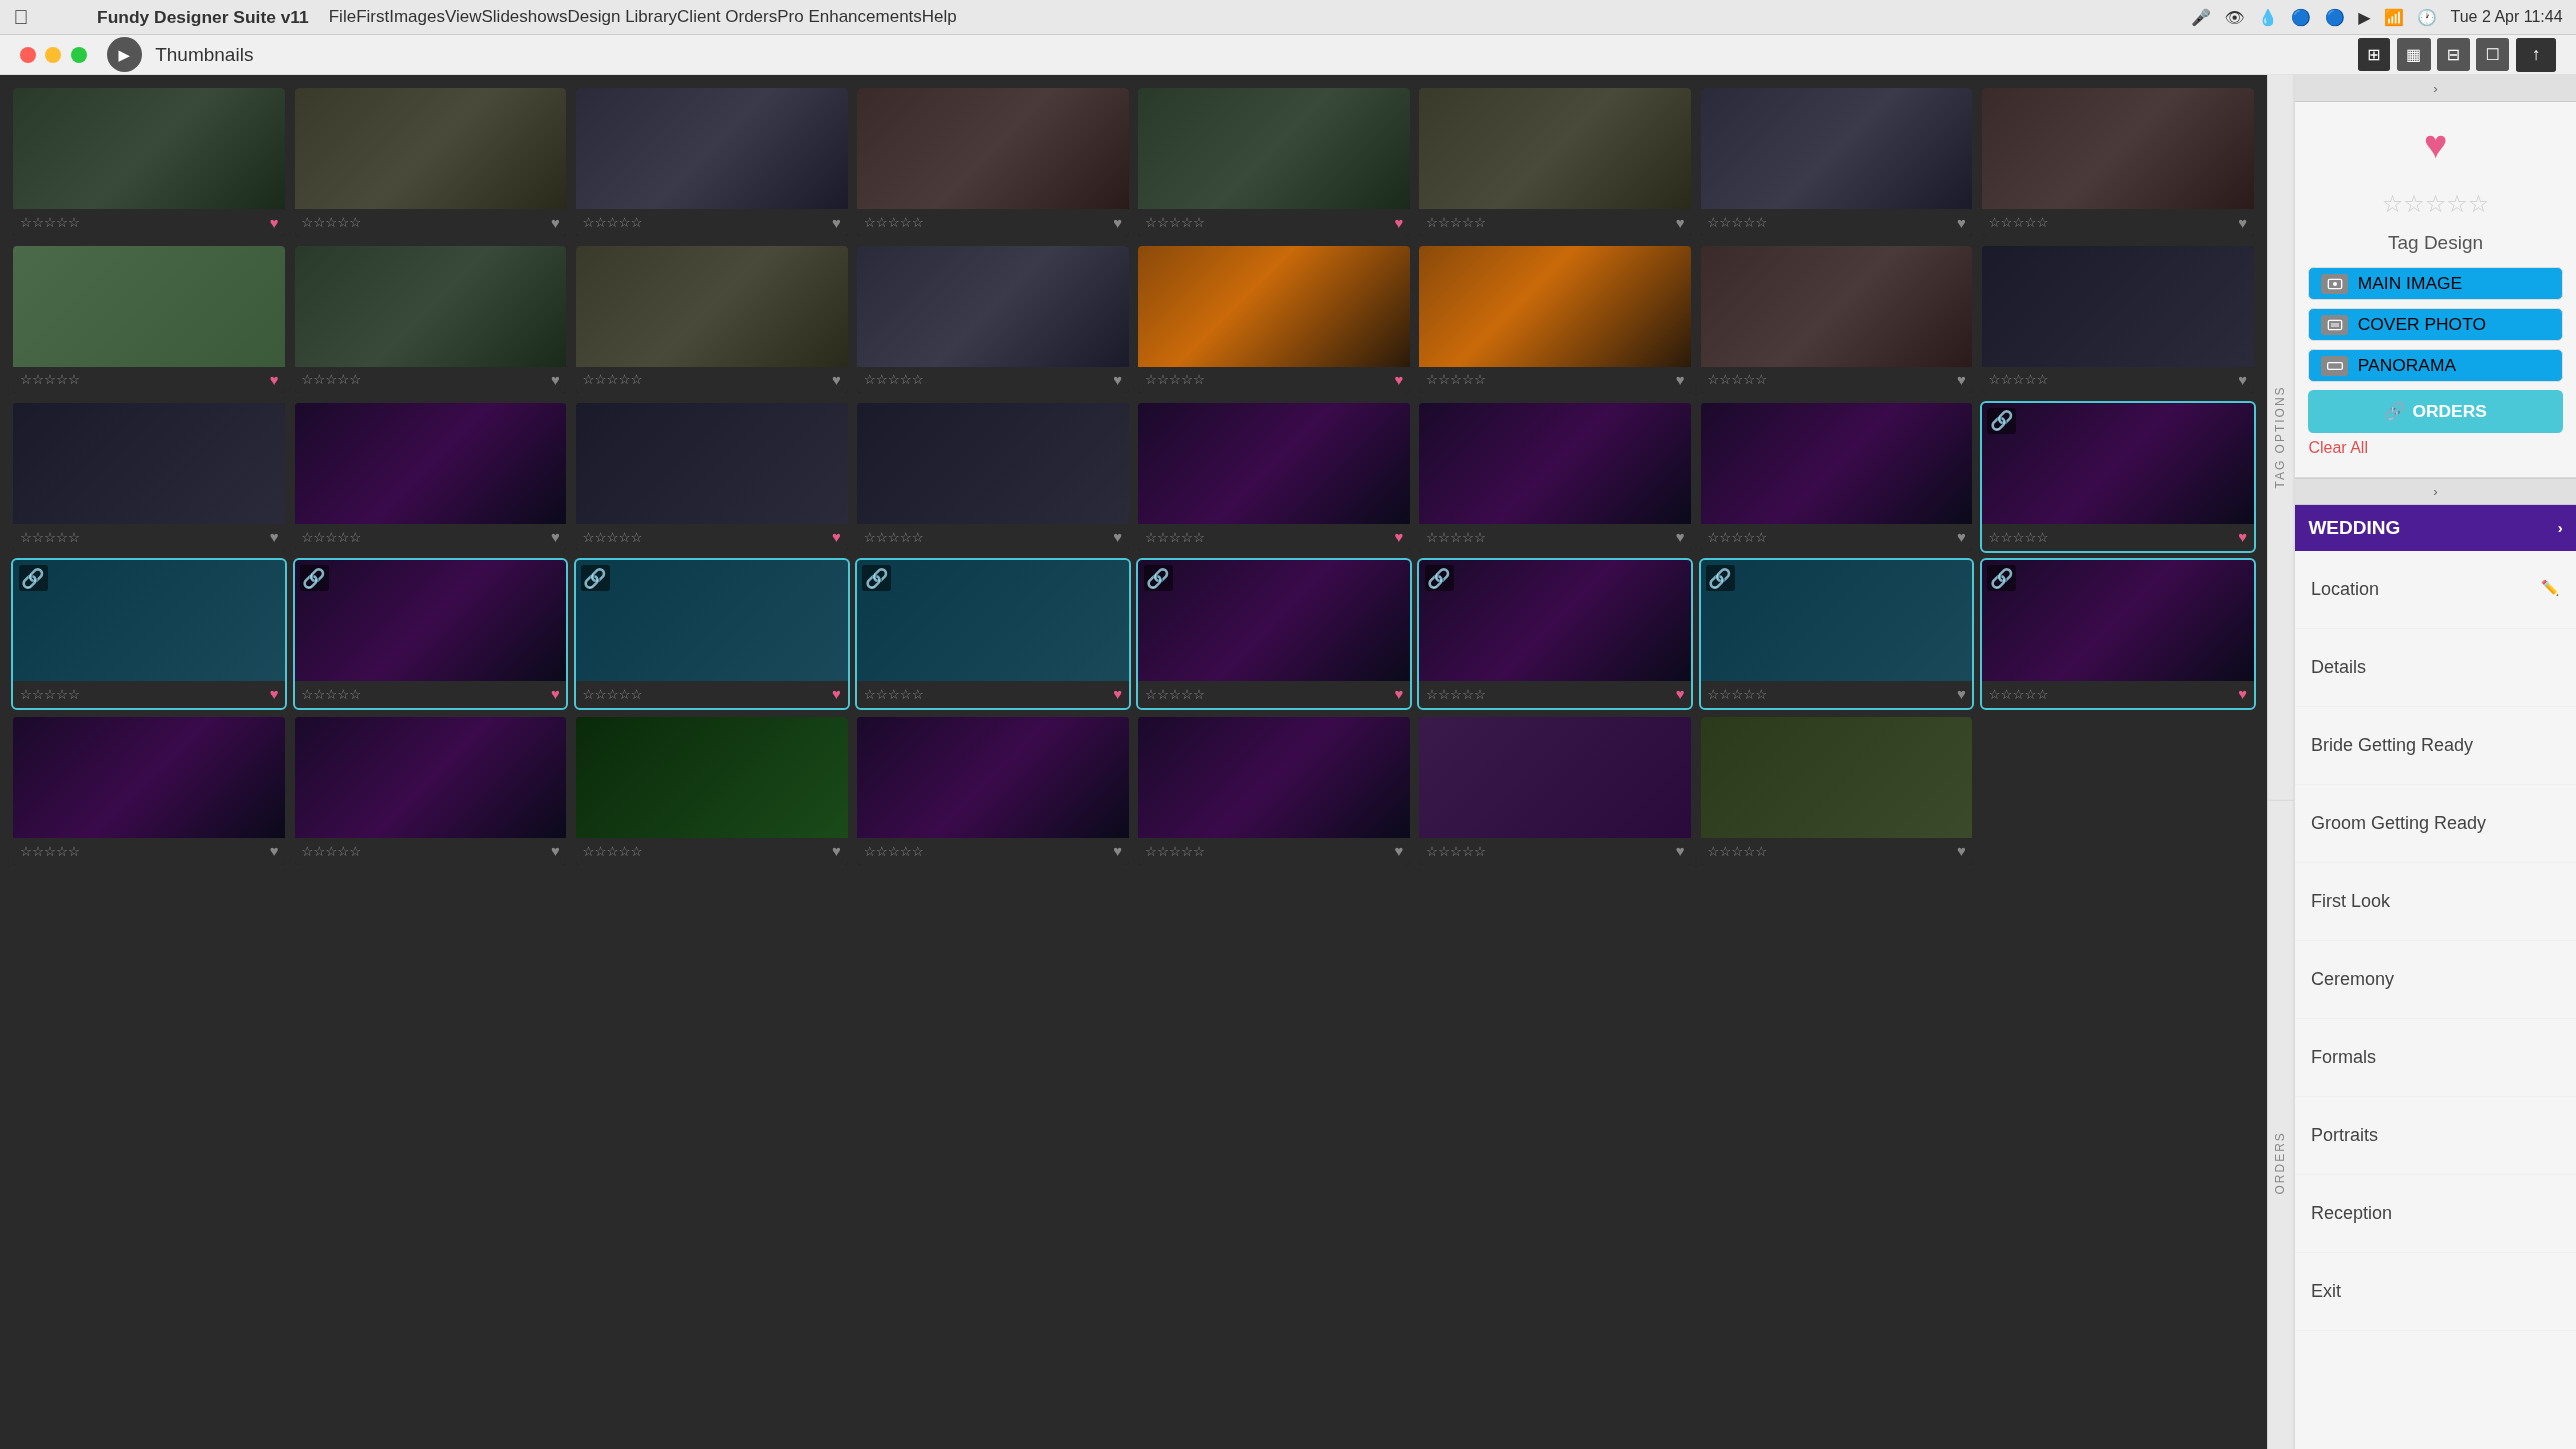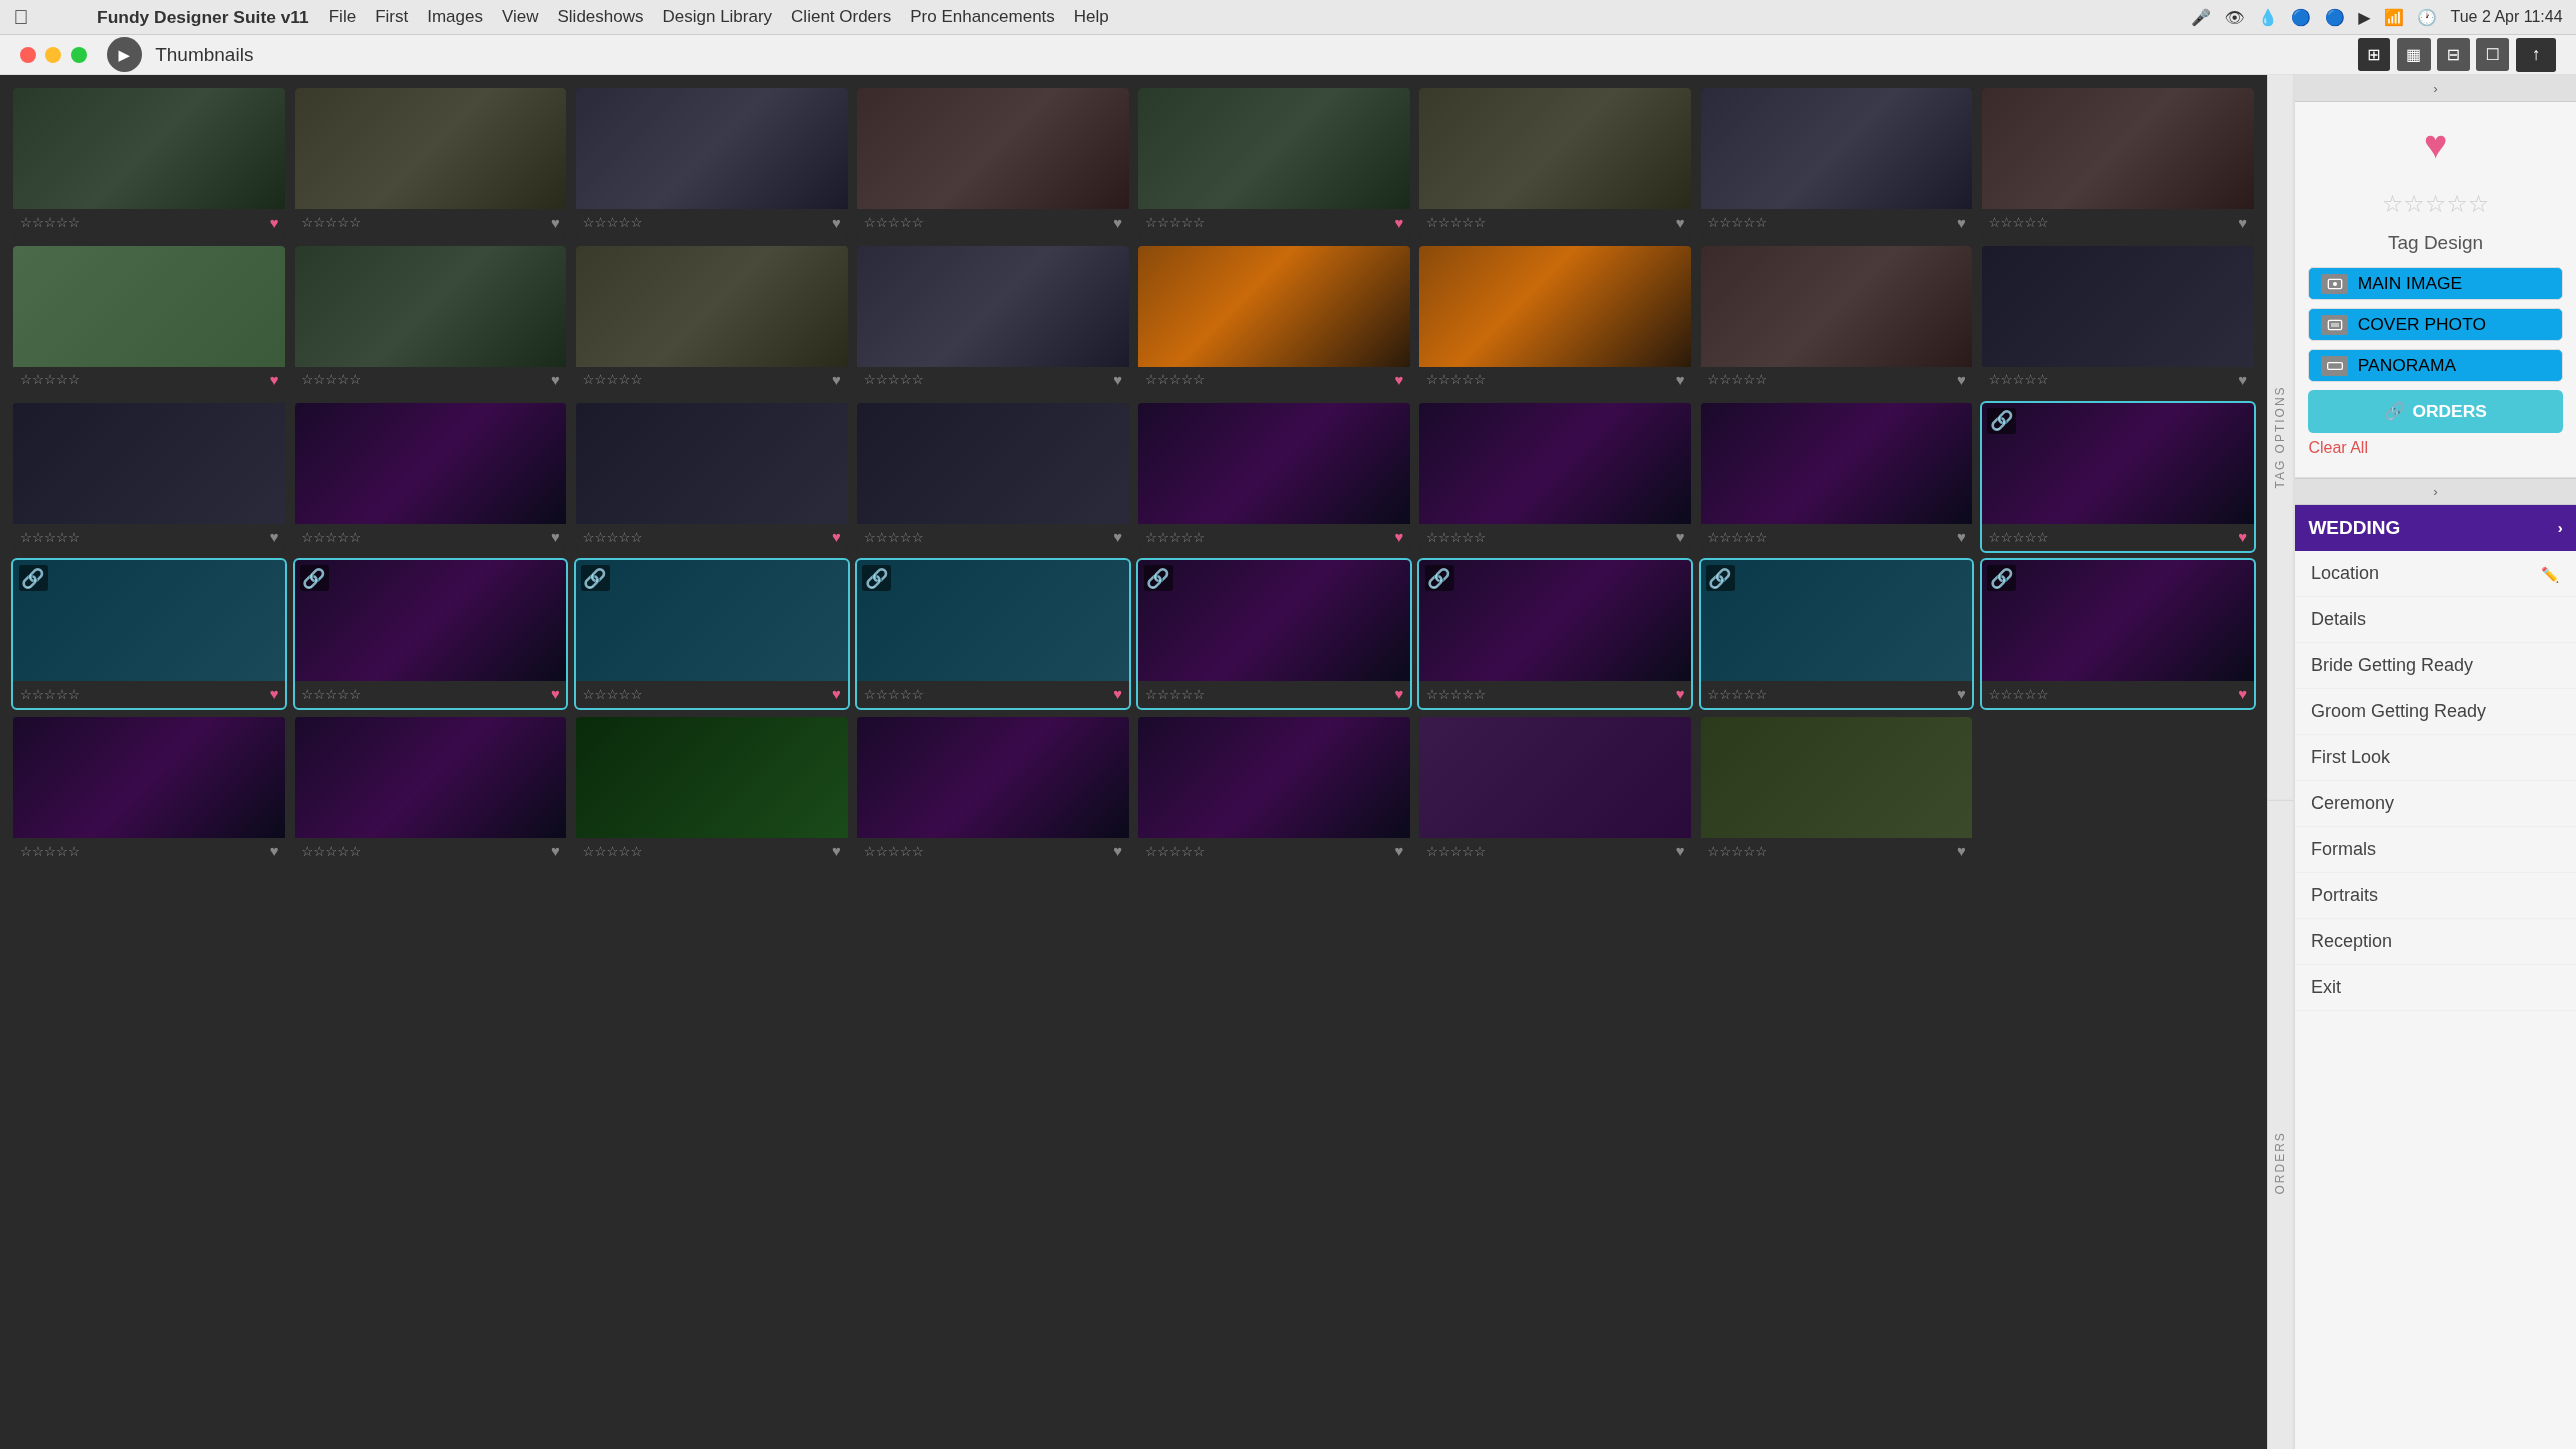--- a/index.html
+++ b/index.html
@@ -28,21 +28,20 @@
       font-size: 20px;
       margin-right: 6.7px;
     }
     .menu-bar .app-name {
       font-weight: 600;
       font-size: 17.4px;
       margin-left: 42px;
     }
     .menu-bar .menu-items {
       display: flex;
-      gap: 19px;
       font-size: 17px;
     }
     .menu-bar .right-icons {
       margin-left: auto;
       display: flex;
       gap: 13.4px;
       align-items: center;
       font-size: 16px;
     }
 
@@ -264,26 +263,26 @@
       padding: 12px 13.4px;
       display: flex;
       align-items: center;
       justify-content: space-between;
       font-size: 19px;
       font-weight: 600;
       cursor: pointer;
     }
 
     .category-item {
-      padding: 12px 16px;
+      padding: 28px 16px;
       font-size: 18px;
       color: #444;
       border-bottom: 0.7px solid #eee;
       display: flex;
-      align-items: flex-end;
+      align-items: flex-start;
       justify-content: space-between;
       cursor: pointer;
     }
 
     .edit-icon {
       color: #999;
       font-size: 14.8px;
     }
 
     

